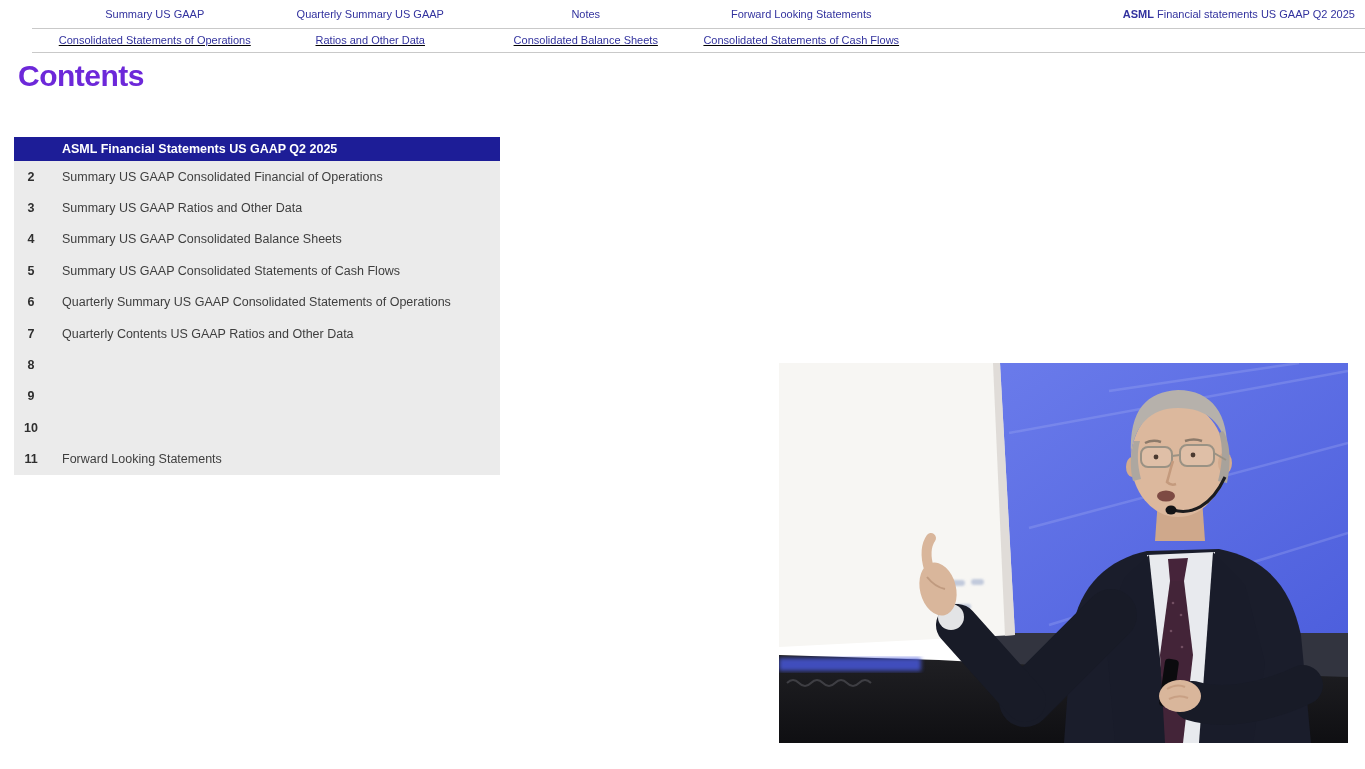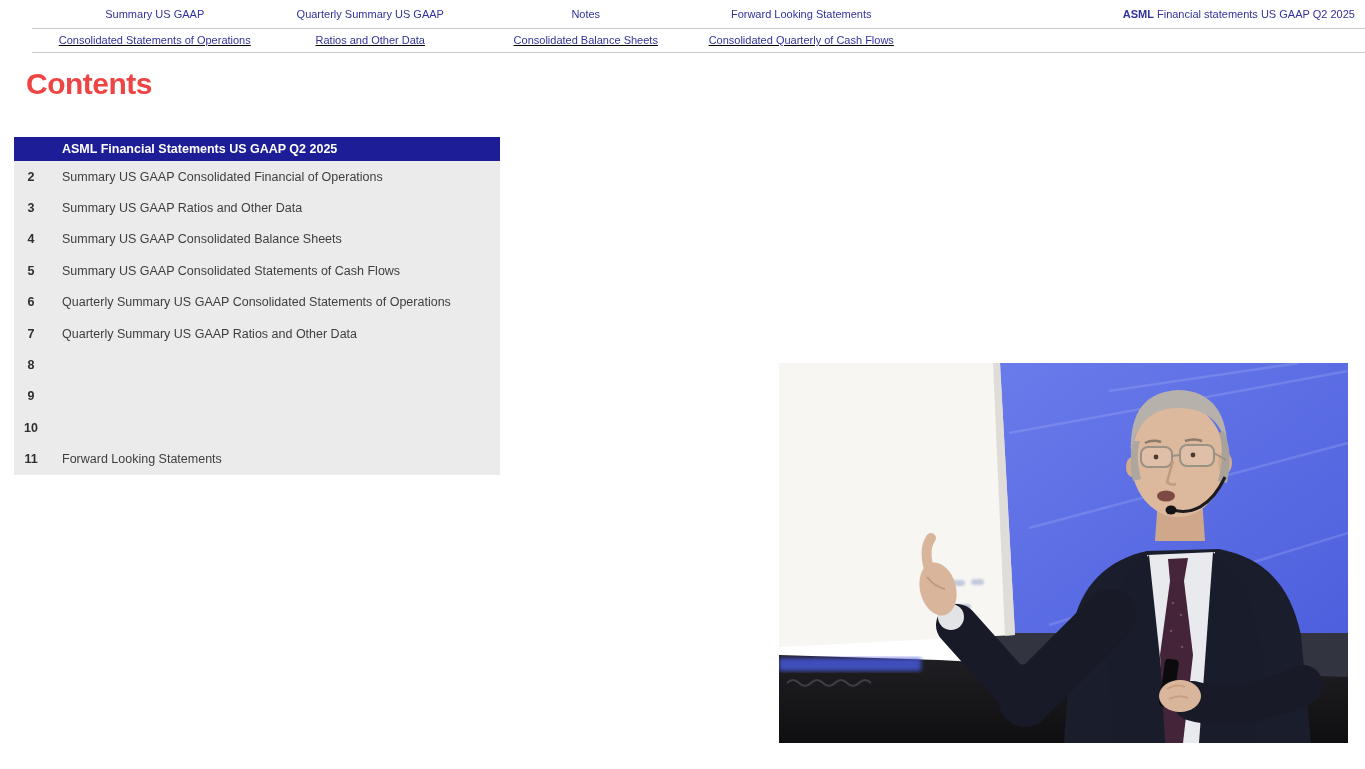--- a/index.html
+++ b/index.html
@@ -16,22 +16,22 @@
   .nav-cols a{
     flex:0 0 215.5px;text-align:center;font-size:11px;line-height:13px;
     color:#32329e;text-decoration:none;cursor:pointer;
   }
   .nav-right{margin-left:auto;display:flex;align-items:center;margin-right:13px;}
   .doc-title{font-size:11px;color:#32329e;white-space:nowrap;}
   .doc-title b{font-weight:bold;text-align:right;}
   .doc-page{font-size:11px;color:#3ba2d0;margin-left:23px;font-weight:bold;}
   
   .page-title{
-    position:absolute;left:14px;top:55px;margin:12px;
-    font-size:30px;font-weight:bold;color:#ef4444;letter-spacing:-0.5px;
+    position:absolute;left:14px;top:55px;margin:4px;
+    font-size:30px;font-weight:bold;color:#6d28d9;letter-spacing:-0.5px;
   }
   
   .toc{position:absolute;left:14px;top:137px;width:486px;}
   .toc-header{
     background:#1d1d97;color:#ffffff;font-weight:bold;font-size:12.5px;
     height:24px;line-height:24px;padding-left:48px;box-sizing:border-box;
   }
   .toc-row{
     height:31.4px;background:#ebebeb;display:flex;align-items:center;
     font-size:12.5px;color:#3e3e3e;cursor:pointer;
@@ -58,21 +58,21 @@
       <span class="doc-title"><b>ASML</b><span> Financial statements US GAAP Q2 2025</span></span>
       <span class="doc-page">1</span>
     </div>
   </div>
   <div class="nav-row r2">
     <div class="nav-cols">
 
     <a href="#">Consolidated Statements of Operations</a>
         <a href="#">Ratios and Other Data</a>
         <a href="#">Consolidated Balance Sheets</a>
-        <a href="#">Consolidated Quarterly of Cash Flows</a>
+        <a href="#">Consolidated Statements of Cash Flows</a>
       </div>
   </div>
 </div>
 
 <h1 class="page-title">Contents</h1>
 
 <div class="toc">
   <div class="toc-header">ASML Financial Statements US GAAP Q2 2025</div>
   <div class="toc-body">
 
@@ -96,21 +96,21 @@
         <span class="ttl">Summary US GAAP Consolidated Statements of Cash Flows</span>
       </div>
 
       <div class="toc-row">
         <span class="num">6</span>
         <span class="ttl">Quarterly Summary US GAAP Consolidated Statements of Operations</span>
       </div>
 
       <div class="toc-row">
         <span class="num">7</span>
-        <span class="ttl">Quarterly Summary US GAAP Ratios and Other Data</span>
+        <span class="ttl">Quarterly Contents US GAAP Ratios and Other Data</span>
       </div>
 
       <div class="toc-row">
         <span class="num">8</span>
       </div>
 
       <div class="toc-row">
         <span class="num">9</span>
       </div>
 

